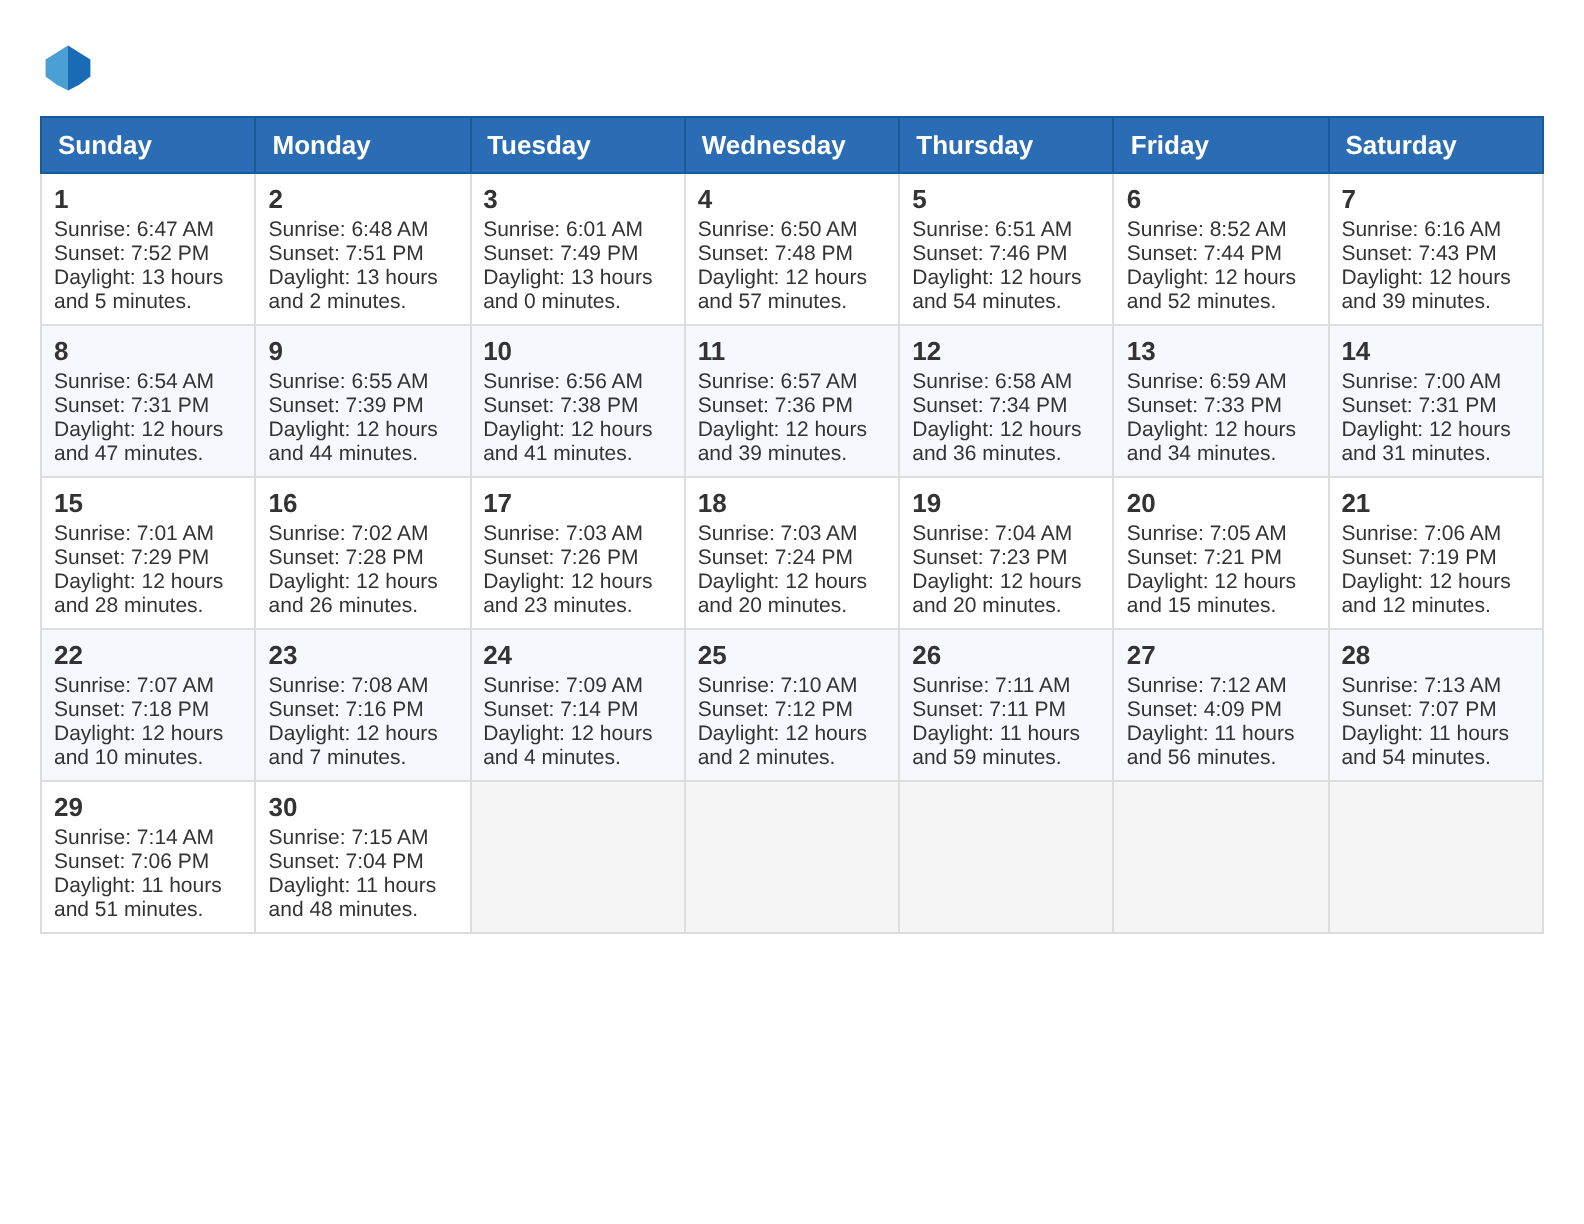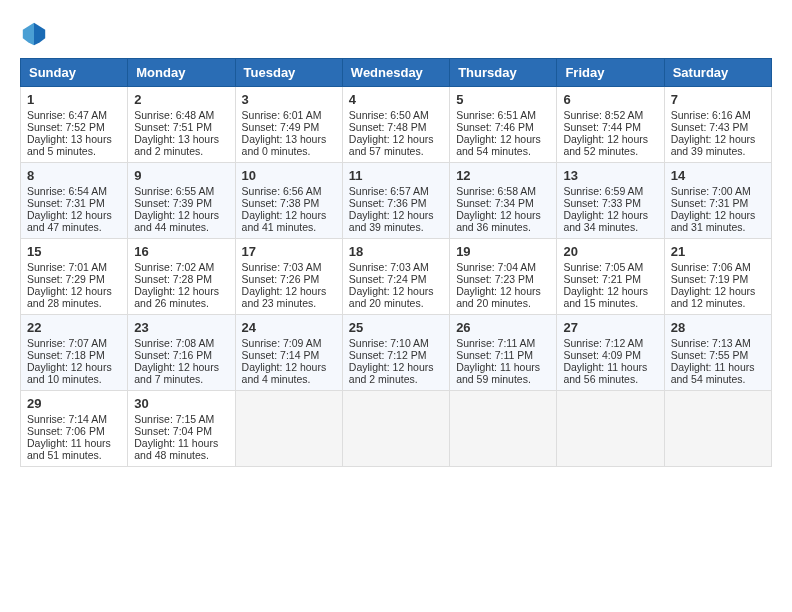--- a/index.html
+++ b/index.html
@@ -278,21 +278,21 @@
       </td>
         <td>
         <span class="day-number">27</span>
         <span>Sunrise: 7:12 AM</span><br>
         <span>Sunset: 4:09 PM</span><br>
         <span>Daylight: 11 hours and 56 minutes.</span>
       </td>
         <td>
         <span class="day-number">28</span>
         <span>Sunrise: 7:13 AM</span><br>
-        <span>Sunset: 7:55 PM</span><br>
+        <span>Sunset: 7:07 PM</span><br>
         <span>Daylight: 11 hours and 54 minutes.</span>
       </td>
       </tr>
       <tr>
         <td>
         <span class="day-number">29</span>
         <span>Sunrise: 7:14 AM</span><br>
         <span>Sunset: 7:06 PM</span><br>
         <span>Daylight: 11 hours and 51 minutes.</span>
       </td>

